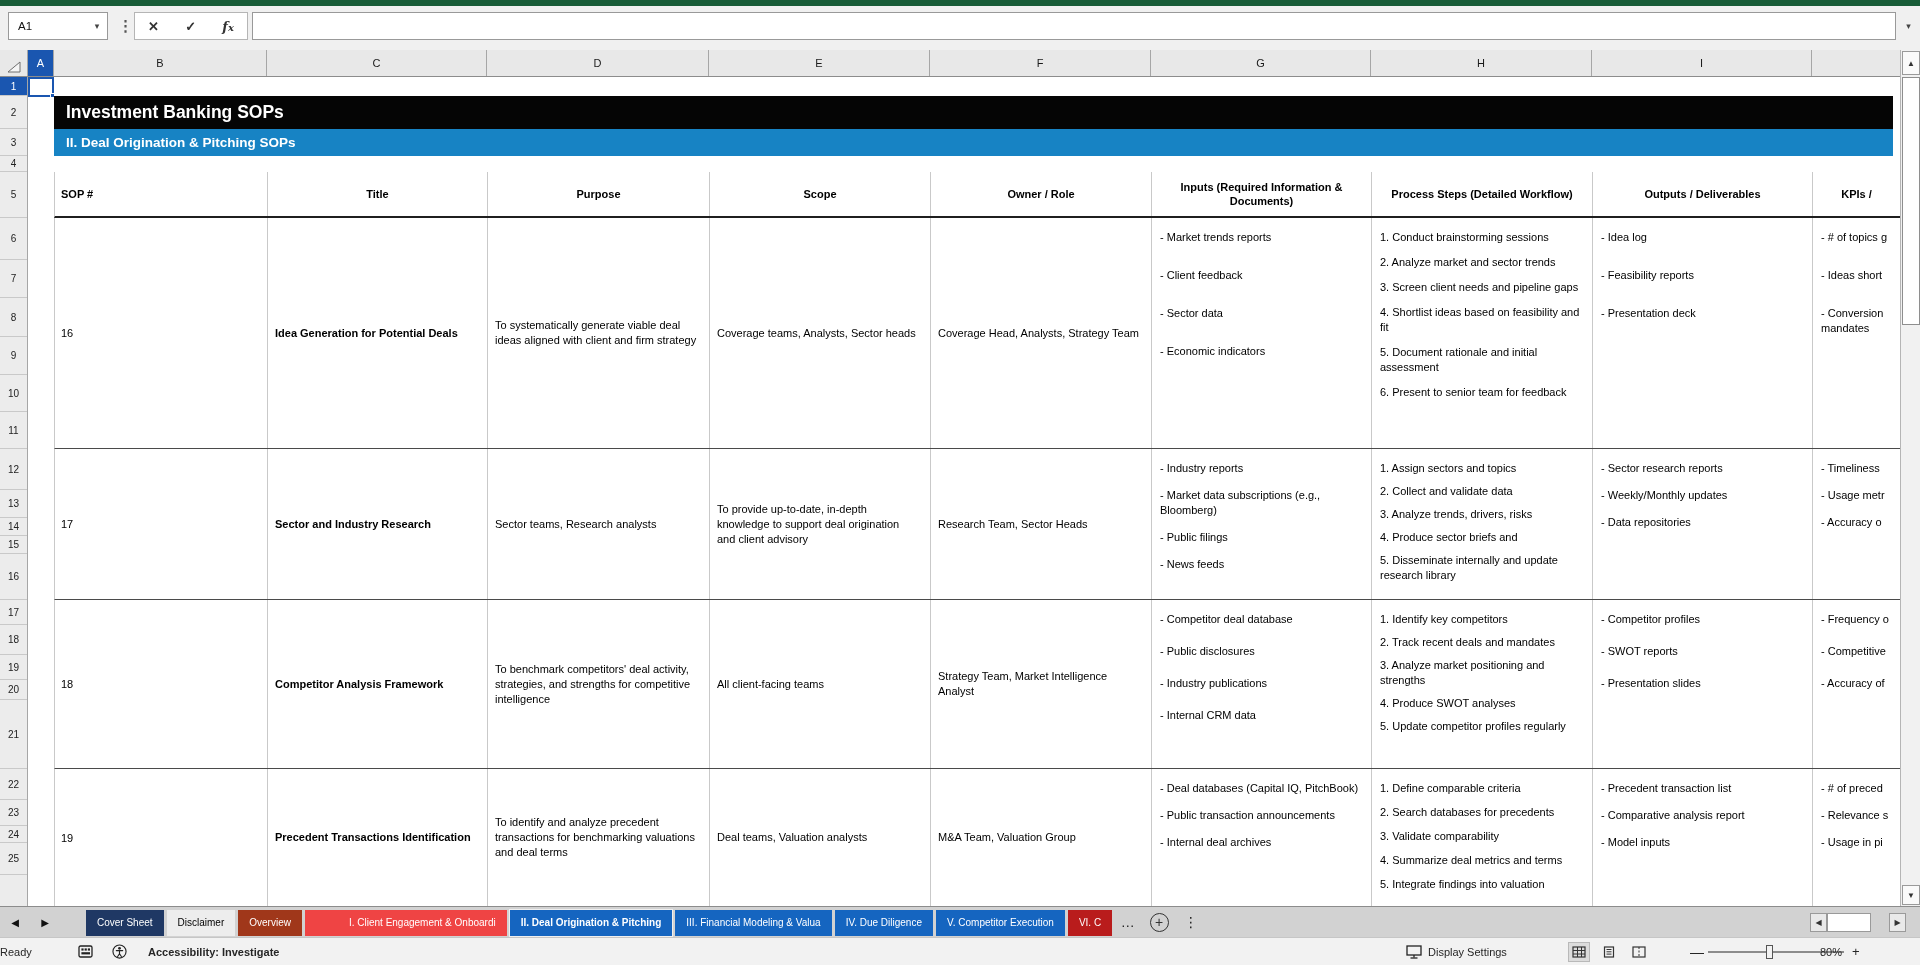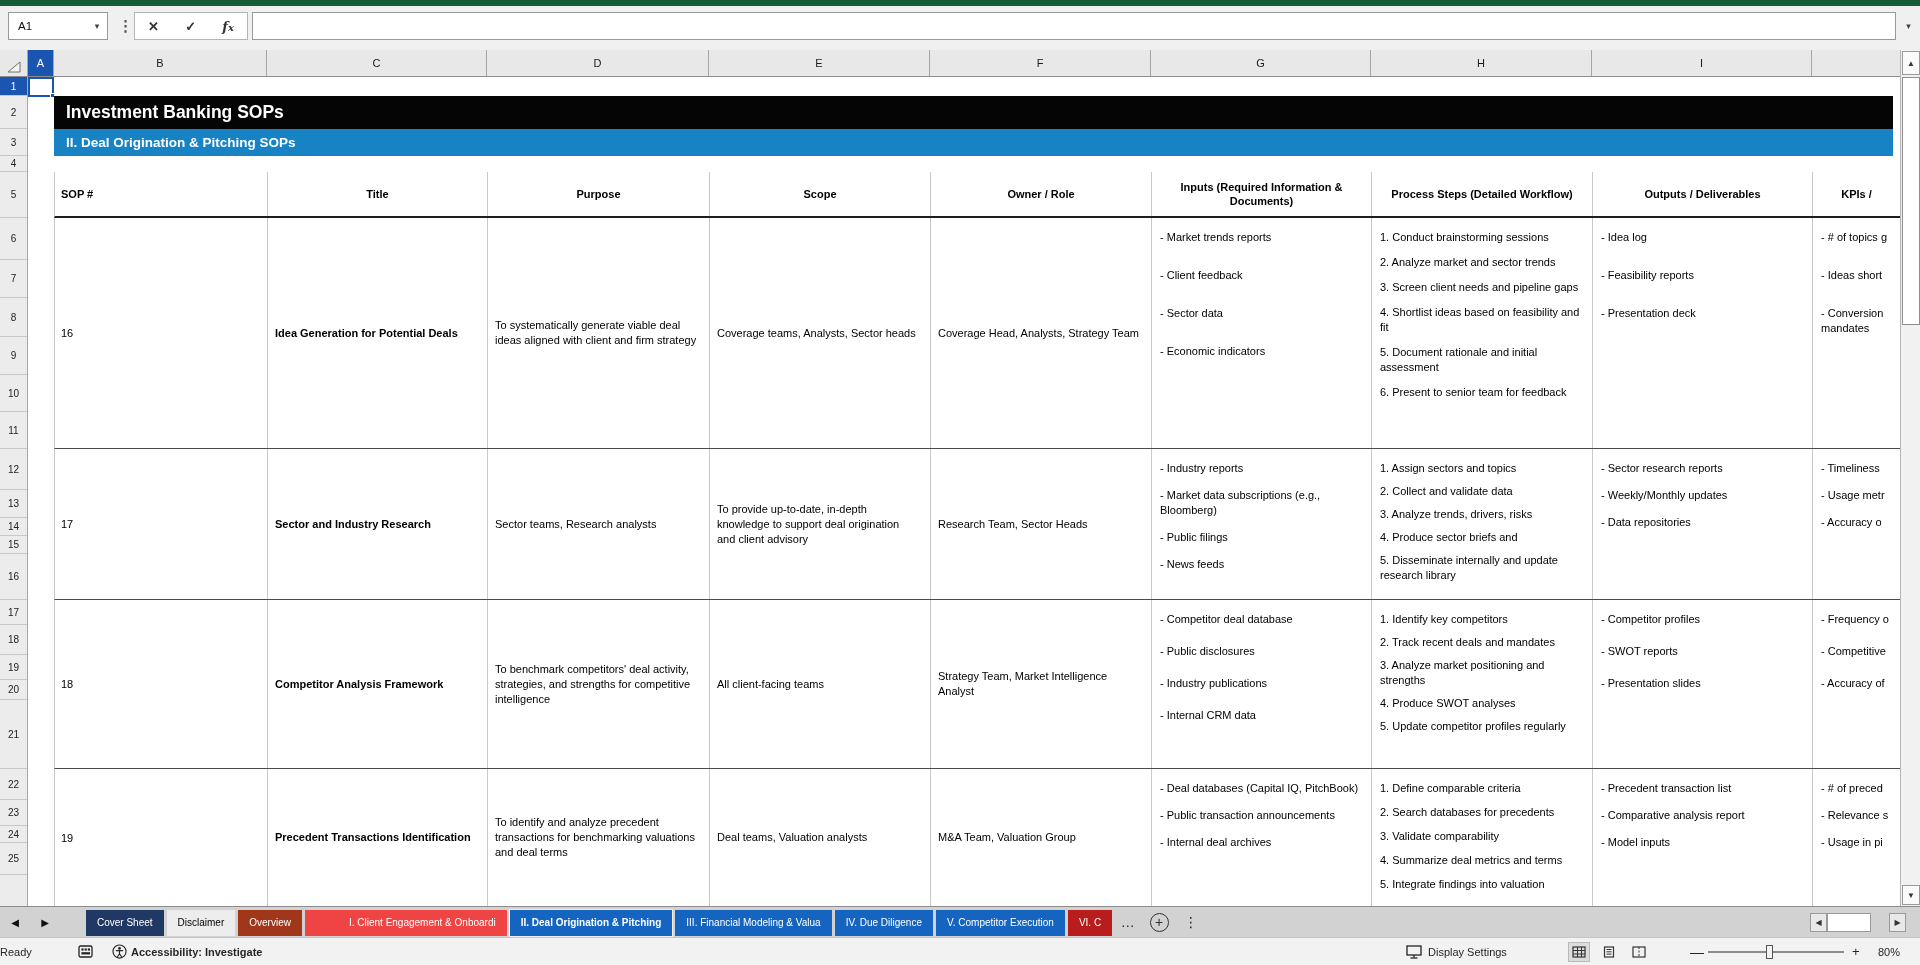--- a/index.html
+++ b/index.html
@@ -113,30 +113,30 @@
            display:flex; align-items:center; justify-content:center; }
   .h-thumb { width:44px; height:19px; background:#fff; border:1px solid #9A9A9A; }
   .h-track { width:18px; height:19px; }
 
   
   .statusbar { position:absolute; left:0; top:937px; width:1920px; height:28px; background:#F2F2F2; border-top:1px solid #C6C6C6;
                font-size:11px; color:#262626; }
   .sb-item { position:absolute; top:0; height:27px; display:flex; align-items:center; }
   .sb-ready { left:0; }
   .sb-macro { left:78px; }
-  .sb-acc { left:112px; gap:4px; font-weight:bold; }
+  .sb-acc { left:112px; gap:21px; font-weight:bold; }
   .sb-display { left:1406px; gap:6px; }
   .sb-views { left:1568px; gap:8px; }
   .view-btn { width:22px; height:20px; display:flex; align-items:center; justify-content:center; }
   .view-btn.pressed { background:#DCDCDC; border:1px solid #B9B9B9; }
   .sb-zoomout { left:1690px; font-size:14px; }
   .sb-track { left:1708px; top:13px; width:136px; height:2px; background:#8C8C8C; }
   .sb-thumb { left:1766px; top:7px; width:7px; height:14px; background:#F2F2F2; border:1px solid #555; }
   .sb-zoomin { left:1852px; font-size:13px; }
-  .sb-zoomlabel { left:1878px; }
+  .sb-zoomlabel { left:1820px; }
   svg { display:block; }
 </style>
 </head>
 <body>
 
 <div class="app">
 
   <div class="top-strip"></div>
 
   <div class="toolbar">

